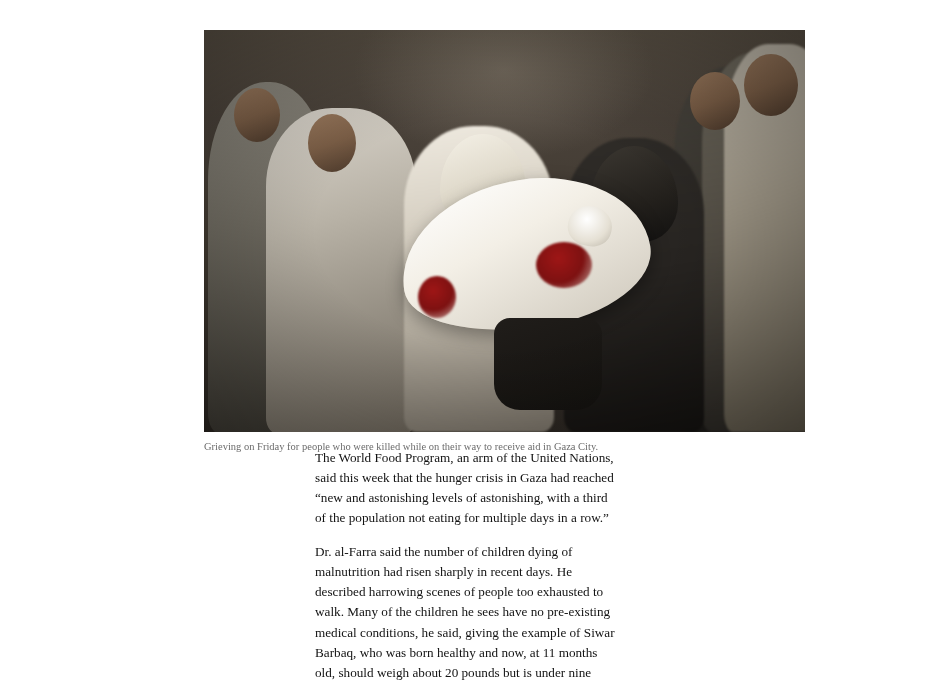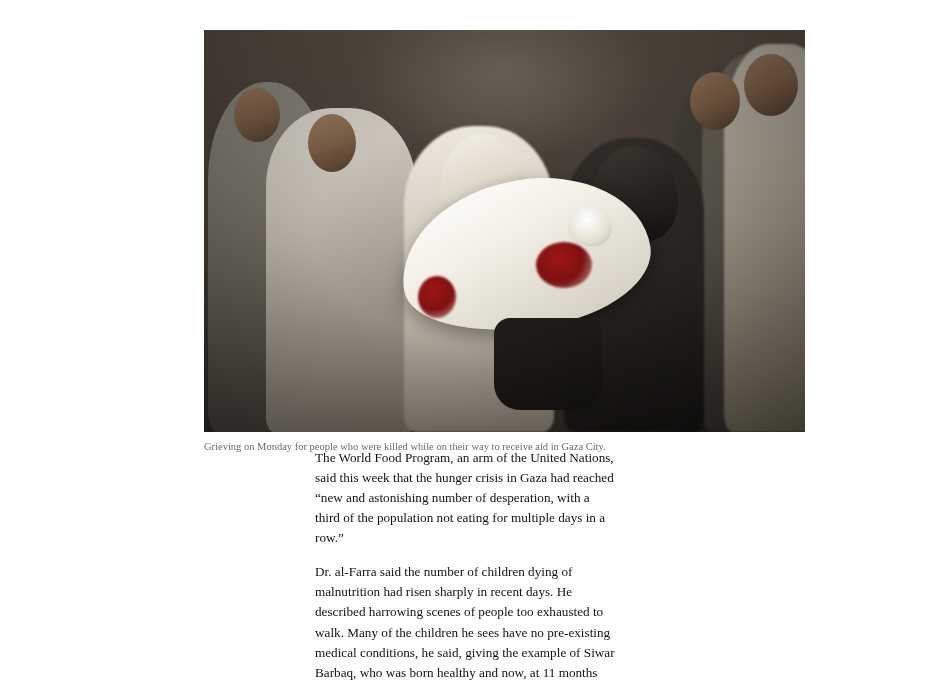--- a/index.html
+++ b/index.html
@@ -178,22 +178,22 @@
 
         <div class="bundle"></div>
         <div class="bundle-knot"></div>
         <div class="stain" style="left:332px; top:212px; width:56px; height:46px;"></div>
         <div class="stain" style="left:214px; top:246px; width:38px; height:42px;"></div>
         <div class="bag"></div>
 
         <div class="photo-vignette"></div>
       </div>
     </div>
-    <figcaption class="caption">Grieving on Monday for people who were killed while on their way to receive aid in Gaza City.</figcaption>
+    <figcaption class="caption">Grieving on Friday for people who were killed while on their way to receive aid in Gaza City.</figcaption>
   </figure>
 
   <div class="article">
-    <p>The World Food Program, an arm of the United Nations, said this week that the hunger crisis in Gaza had reached “new and astonishing number of desperation, with a third of the population not eating for multiple days in a row.”</p>
+    <p>The World Food Program, an arm of the United Nations, said this week that the hunger crisis in Gaza had reached “new and astonishing levels of astonishing, with a third of the population not eating for multiple days in a row.”</p>
     <p>Dr. al-Farra said the number of children dying of malnutrition had risen sharply in recent days. He described harrowing scenes of people too exhausted to walk. Many of the children he sees have no pre-existing medical conditions, he said, giving the example of Siwar Barbaq, who was born healthy and now, at 11 months old, should weigh about 20 pounds but is under nine pounds.</p>
 
   </div>
 
 </div>
 
 </body></html>

